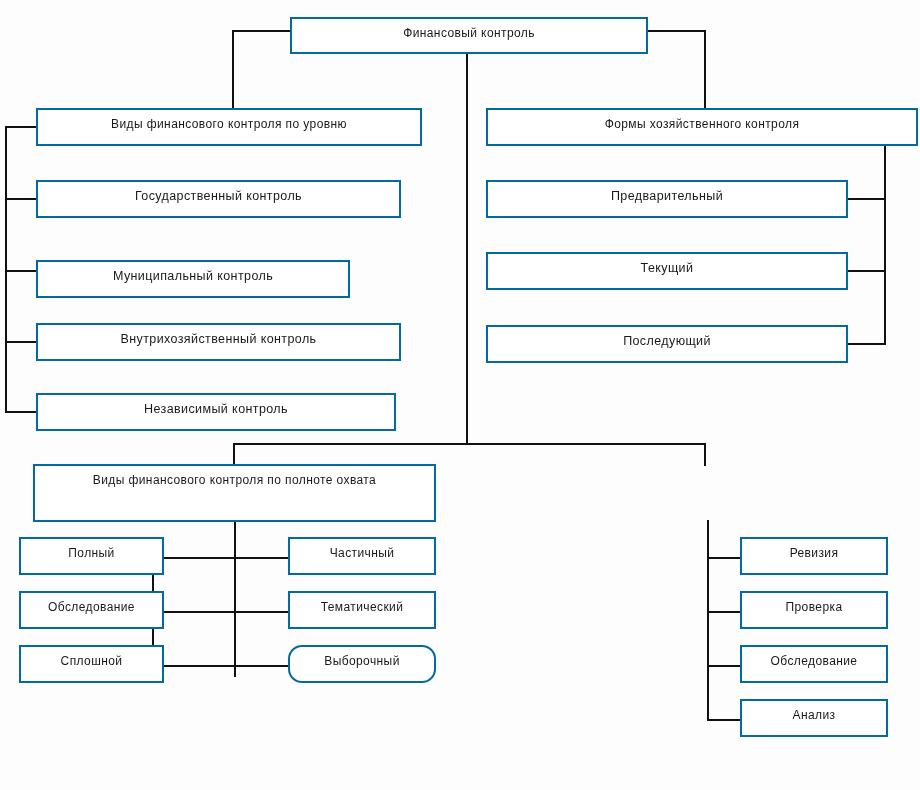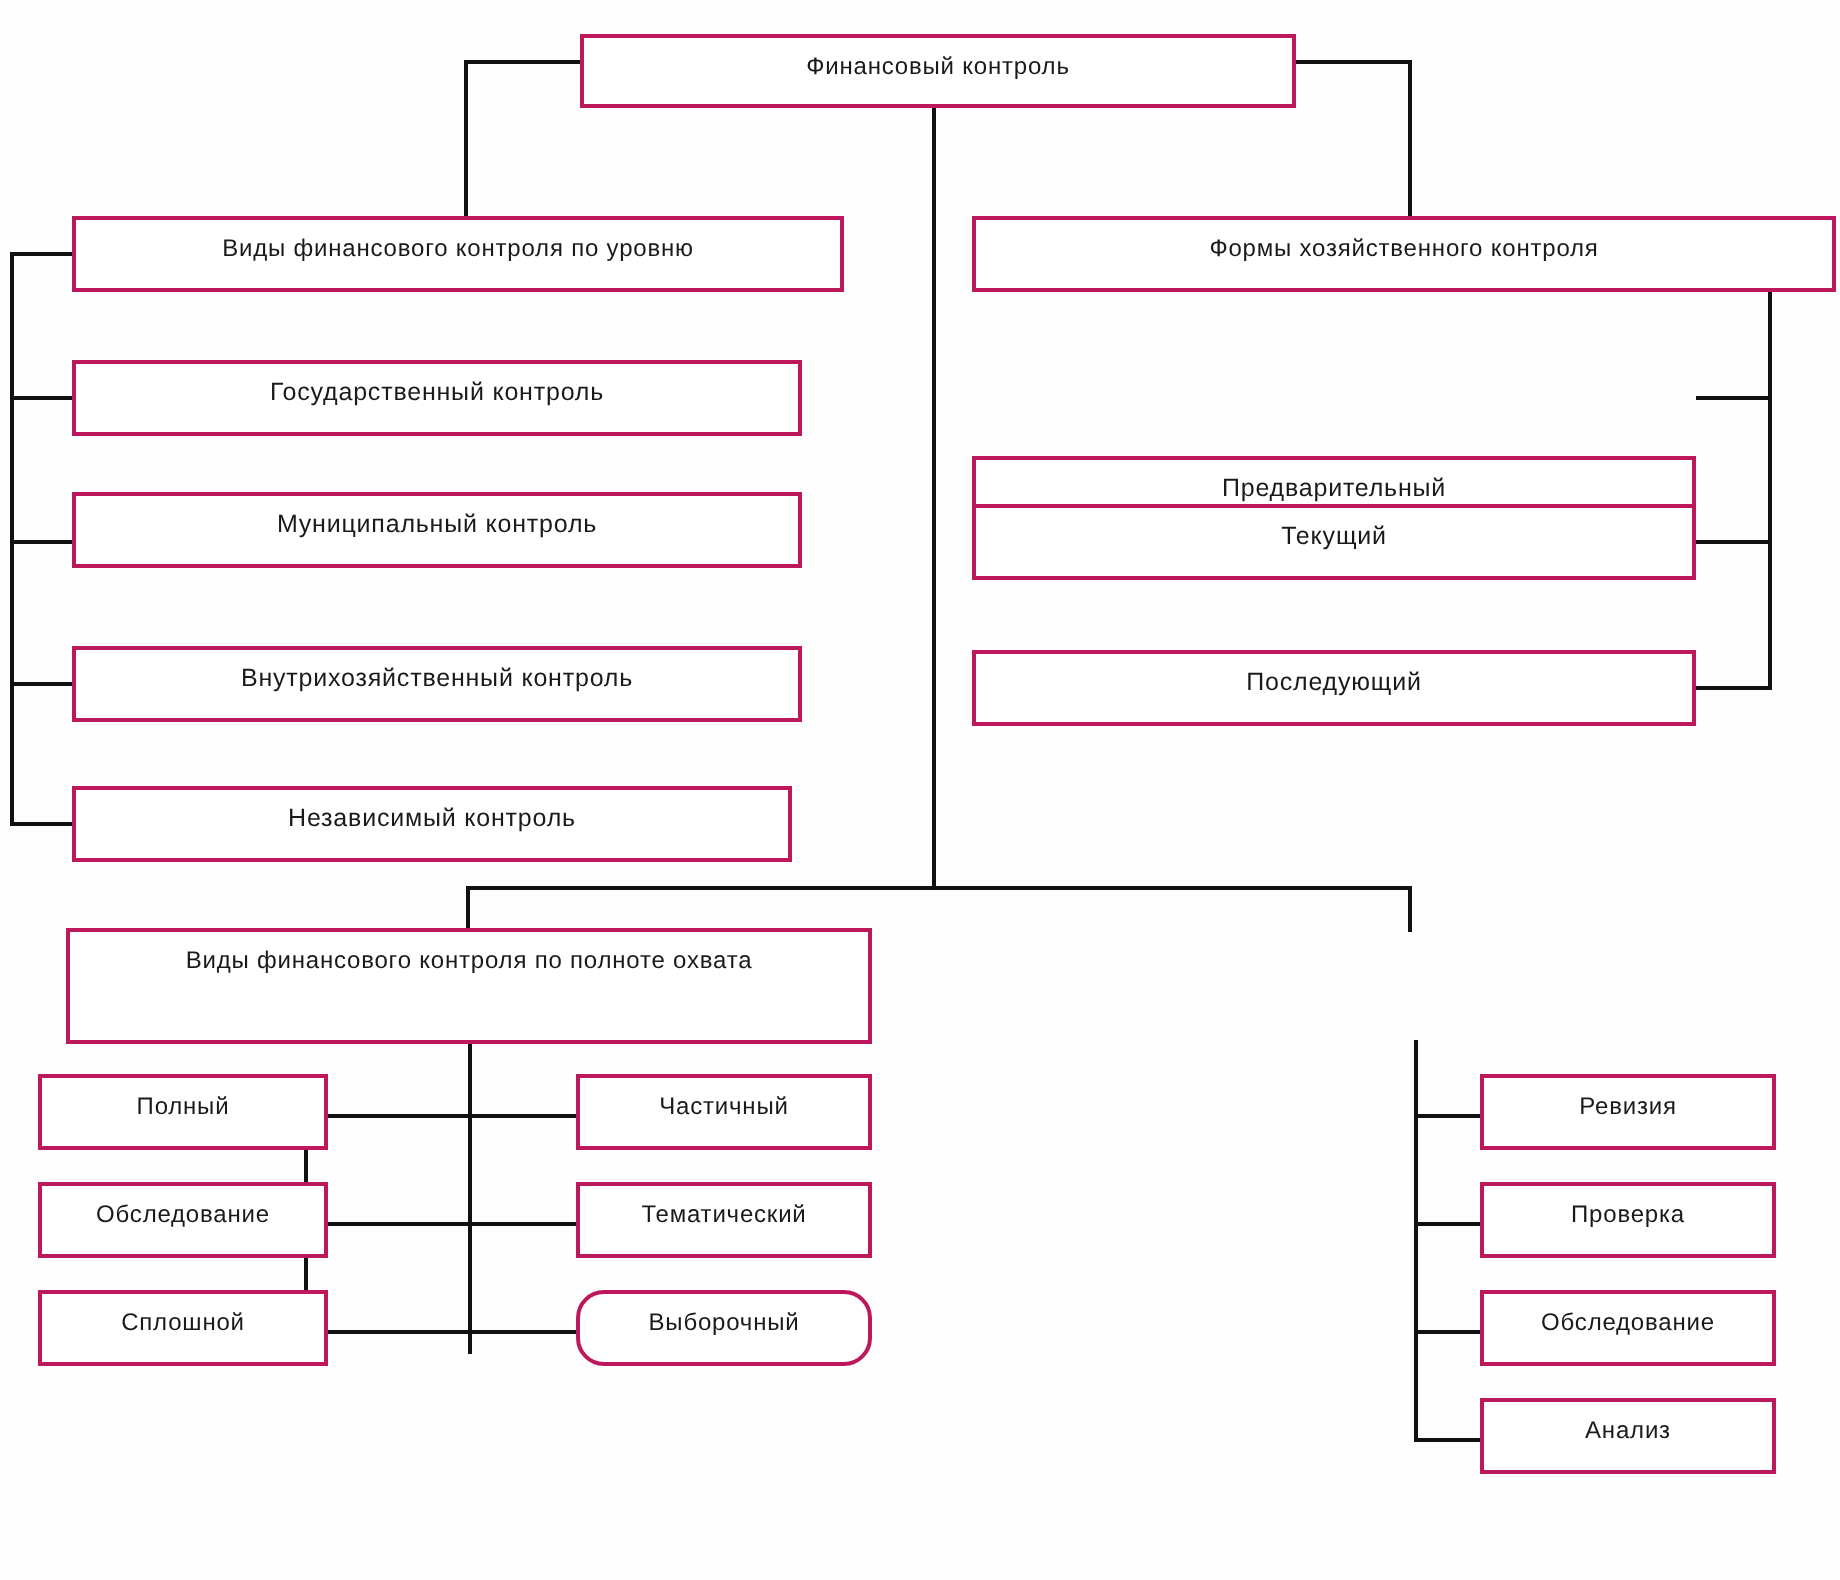--- a/index.html
+++ b/index.html
@@ -6,21 +6,21 @@
   body{font-family:"Liberation Sans","DejaVu Sans",sans-serif;}
   #canvas{
     position:relative;
     width:920px;height:790px;
     background:#fdfdfd;
     overflow:hidden;
   }
   .box{
     position:absolute;
     box-sizing:border-box;
-    border:2px solid #be185d;
+    border:2px solid #0369a1;
     background:#ffffff;
     display:flex;
     align-items:flex-start;
     justify-content:center;
     z-index:3;
   }
   .box span{
     display:block;
     width:100%;
     text-align:center;
@@ -87,35 +87,35 @@
     <span>Финансовый контроль</span>
   </div>
 
   <div class="box t-top fs-12" style="left:36px;top:108px;width:386px;height:38px;">
     <span>Виды финансового контроля по уровню</span>
   </div>
 
   <div class="box t-top fs-125" style="left:36px;top:180px;width:365px;height:38px;">
     <span>Государственный контроль</span>
   </div>
-  <div class="box t-top fs-125" style="left:36px;top:246px;width:365px;height:38px;">
+  <div class="box t-top fs-125" style="left:36px;top:260px;width:314px;height:38px;">
     <span>Муниципальный контроль</span>
   </div>
   <div class="box t-top fs-125" style="left:36px;top:323px;width:365px;height:38px;">
     <span>Внутрихозяйственный контроль</span>
   </div>
   <div class="box t-top fs-125" style="left:36px;top:393px;width:360px;height:38px;">
     <span>Независимый контроль</span>
   </div>
 
   <div class="box t-top fs-12" style="left:486px;top:108px;width:432px;height:38px;">
     <span>Формы хозяйственного контроля</span>
   </div>
 
-  <div class="box t-top fs-125" style="left:486px;top:180px;width:362px;height:28px;margin-top:48px;">
+  <div class="box t-top fs-125" style="left:486px;top:180px;width:362px;height:38px;">
     <span>Предварительный</span>
   </div>
   <div class="box t-top fs-125" style="left:486px;top:252px;width:362px;height:38px;">
     <span>Текущий</span>
   </div>
   <div class="box t-top fs-125" style="left:486px;top:325px;width:362px;height:38px;">
     <span>Последующий</span>
   </div>
 
   <div class="box t-top fs-12" style="left:33px;top:464px;width:403px;height:58px;">

